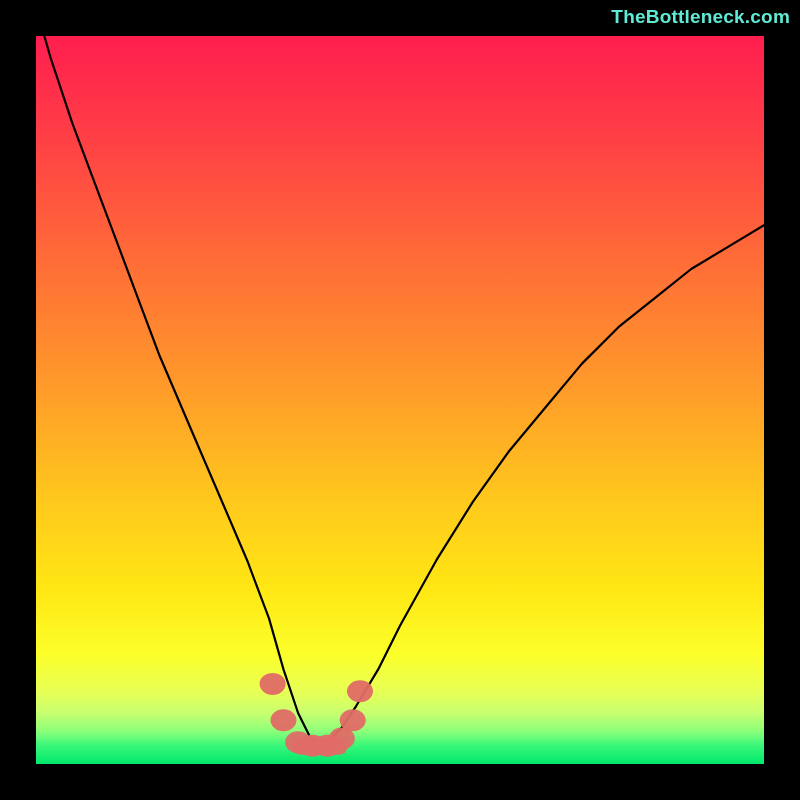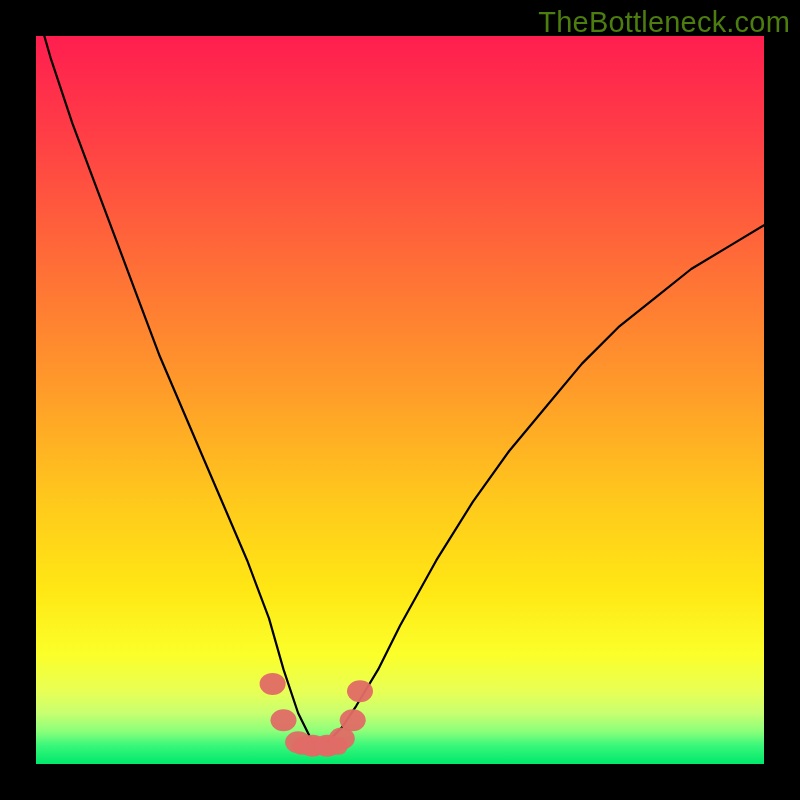--- a/index.html
+++ b/index.html
@@ -21,23 +21,23 @@
     left: 36px;
     top: 36px;
     width: 728px;
     height: 728px;
     overflow: hidden;
   }
   .watermark {
     position: absolute;
     top: 6px;
     right: 10px;
-    color: #4d7c0f;
-    font-size: 29px;
-    font-weight: 400;
+    color: #5eead4;
+    font-size: 19px;
+    font-weight: 700;
     letter-spacing: 0.2px;
     font-family: Arial, Helvetica, sans-serif;
   }
   svg { display: block; }
 </style>
 </head>
 <body>
 
 <div class="frame">
 

